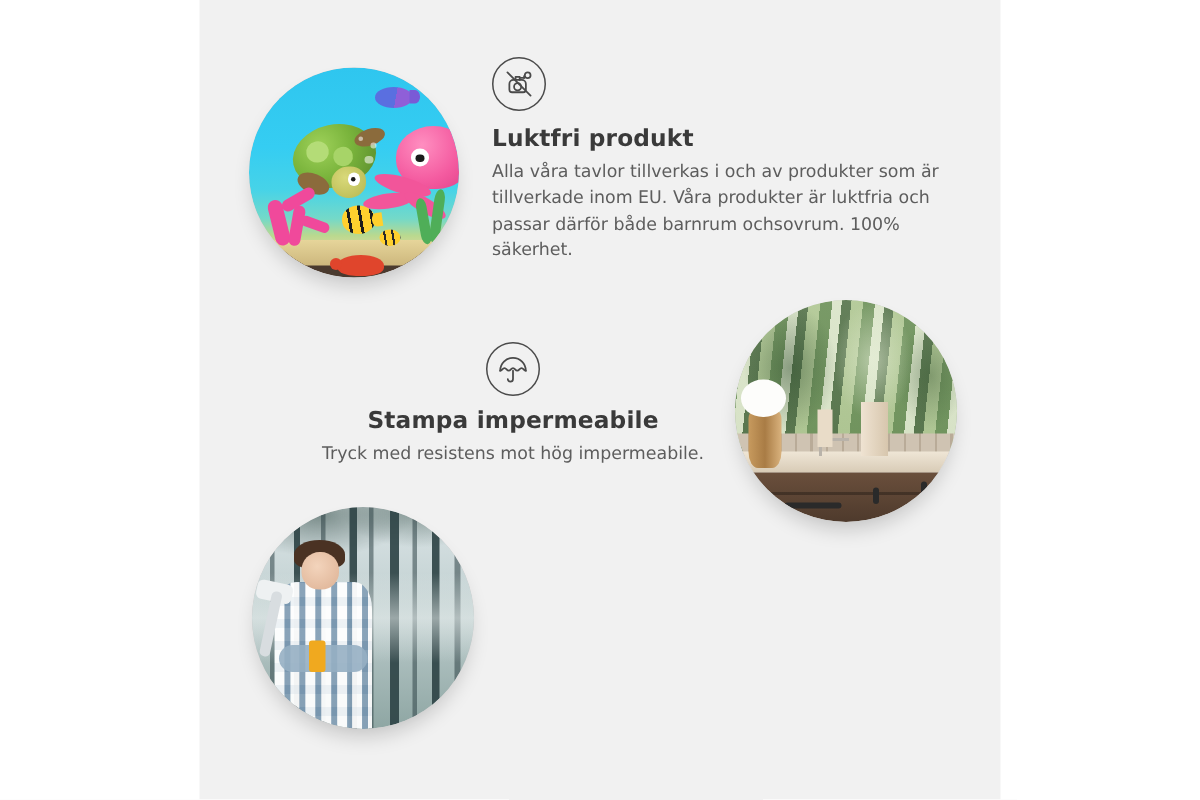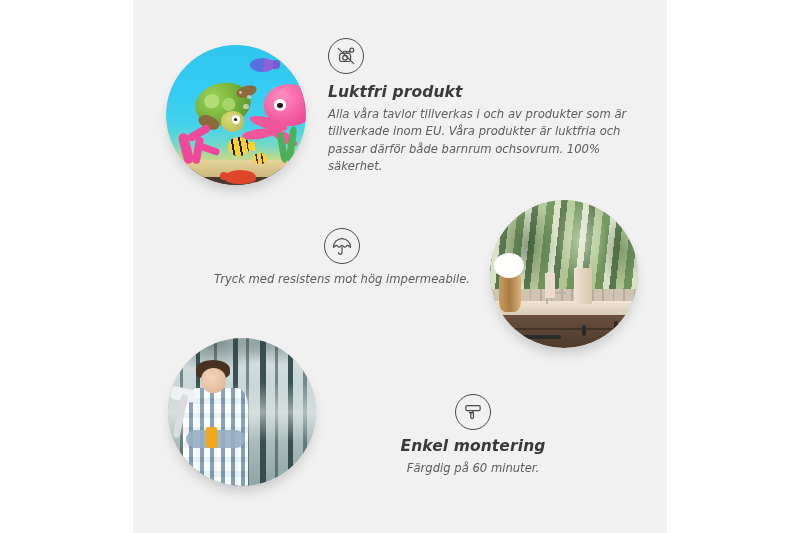--- a/index.html
+++ b/index.html
@@ -12,21 +12,20 @@
     height: 533px;
     overflow: hidden;
     font-family: "DejaVu Sans", "Liberation Sans", sans-serif;
   }
 
   #page {
     position: relative;
     width: 632px;
     height: 533px;
     background: #ffffff;
-    font-style: italic;
   }
 
   
   #panel {
     position: absolute;
     left: 133px;
     top: 0;
     width: 534px;
     height: 533px;
     background: #f1f1f1;
@@ -415,20 +414,21 @@
     </div>
 
     <div class="feature align-center" id="block-water-text">
       <div class="icon-badge">
         <svg width="22" height="22" viewBox="0 0 24 24" fill="none" stroke="#4a4a4a" stroke-width="1.3" stroke-linecap="round" stroke-linejoin="round">
           <path d="M2.7 13.2a9.3 9.3 0 0 1 18.6 0"></path>
           <path d="M2.7 13.2c1.55 0 1.55-1.8 3.1-1.8s1.55 1.8 3.1 1.8 1.55-1.8 3.1-1.8 1.55 1.8 3.1 1.8 1.55-1.8 3.1-1.8 1.55 1.8 3.1 1.8"></path>
           <path d="M12 13.2v6.1a1.9 1.9 0 0 1-3.8 0"></path>
         </svg>
       </div>
+      <p class="txt-title">Stampa impermeabile</p>
       <p class="txt-body">Tryck med resistens mot hög impermeabile.</p>
     </div>
 
     <div class="photo feature" id="block-mount-photo">
       <div class="inner">
         <div class="forest-bg"></div>
         <div class="canopy"></div>
         <span class="trunk thin" style="left:8%;  width:3px"></span>
         <span class="trunk" style="left:19%; width:4px"></span>
         <span class="trunk thin" style="left:31%; width:3px"></span>
@@ -442,27 +442,15 @@
         <div class="person-body"></div>
         <div class="person-arm"></div>
         <div class="roller-head"></div>
         <div class="roller-stick"></div>
         <div class="brush"></div>
         <div class="person-hair"></div>
         <div class="person-head"></div>
       </div>
     </div>
 
-    <div class="feature align-center" id="block-mount-text">
-      <div class="icon-badge">
-        <svg width="22" height="22" viewBox="0 0 24 24" fill="none" stroke="#4a4a4a" stroke-width="1.3" stroke-linecap="round" stroke-linejoin="round">
-          <rect x="4.2" y="5.1" width="15.6" height="5.4" rx="1.4"></rect>
-          <path d="M11.9 10.5v2.1H8.1"></path>
-          <path d="M8.1 12.6h3.8"></path>
-          <rect x="9.6" y="12.8" width="2.9" height="6.1" rx="0.9"></rect>
-        </svg>
-      </div>
-      <p class="txt-title">Enkel montering</p>
-      <p class="txt-body">Färgdig på 60 minuter.</p>
-    </div>
 
   </div>
 </div>
 
 </body></html>

